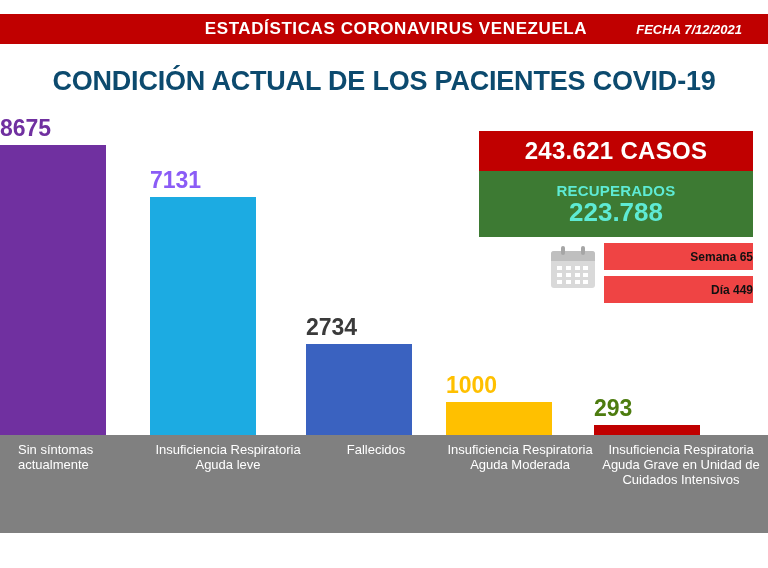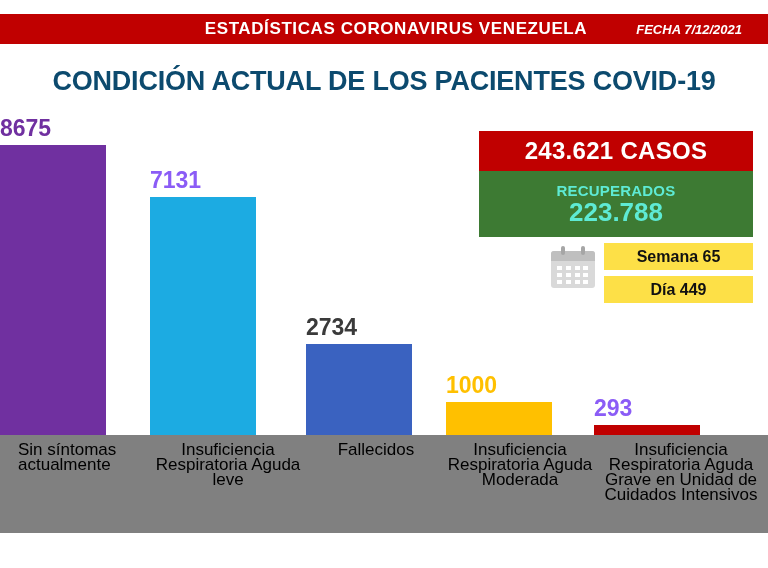--- a/index.html
+++ b/index.html
@@ -96,22 +96,22 @@
   .axis-strip {
     position: absolute;
     left: 0;
     top: 435px;
     width: 768px;
     height: 98px;
     background: #808080;
     display: flex;
   }
   .cat-cell {
-    color: #000000;
-    font-size: 17px;
+    color: #ffffff;
+    font-size: 13px;
     line-height: 15px;
     padding-top: 7px;
     text-align: center;
     box-sizing: border-box;
   }
   .cat-cell.left {
     text-align: left;
     padding-left: 18px;
   }
 
@@ -152,26 +152,26 @@
   .recovered-value {
     font-size: 26px;
     font-weight: bold;
     line-height: 1.05;
   }
   .week-row, .day-row {
     position: absolute;
     left: 604px;
     width: 149px;
     height: 27px;
-    background: #fde047;
+    background: #ef4444;
     color: #111111;
     display: flex;
     align-items: center;
-    justify-content: center;
-    font-size: 16px;
+    justify-content: flex-end;
+    font-size: 12px;
     font-weight: bold;
   }
   .week-row { top: 243px; }
   .day-row  { top: 276px; }
 
   .calendar-icon {
     position: absolute;
     left: 551px;
     top: 246px;
     width: 44px;
@@ -253,21 +253,21 @@
       </div>
       <div class="bar-col" style="width: 140px;">
         <div class="bar-value" style="color: rgb(58, 58, 58);">2734</div>
         <div class="bar-rect" style="height: 91px; background: rgb(58, 98, 192);"></div>
       </div>
       <div class="bar-col" style="width: 148px;">
         <div class="bar-value" style="color: rgb(255, 192, 0);">1000</div>
         <div class="bar-rect" style="height: 33px; background: rgb(255, 192, 0);"></div>
       </div>
       <div class="bar-col" style="width: 174px;">
-        <div class="bar-value" style="color: #8b5cf6; margin-top: 10px;">293</div>
+        <div class="bar-value" style="color: #4d7c0f; margin-top: 10px;">293</div>
         <div class="bar-rect" style="height: 10px; background: rgb(192, 0, 0);"></div>
       </div>
     </div>
 </div>
 
 <div class="axis-strip" id="axis-strip">
     <div class="cat-cell left" style="width: 150px;">Sin síntomas actualmente</div>
     <div class="cat-cell" style="width: 156px;">Insuficiencia Respiratoria Aguda leve</div>
     <div class="cat-cell" style="width: 140px;">Fallecidos</div>
     <div class="cat-cell" style="width: 148px;">Insuficiencia Respiratoria Aguda Moderada</div>

